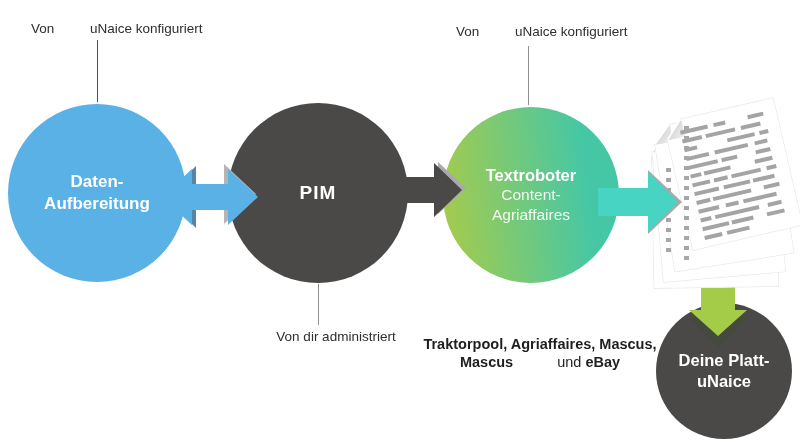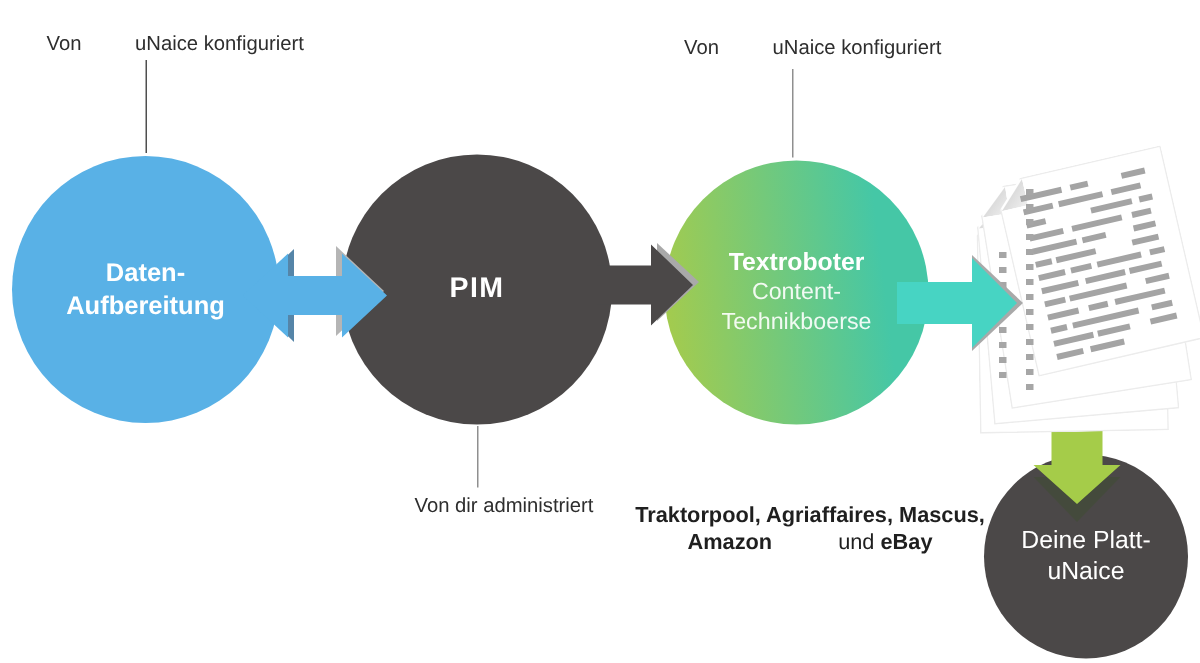--- a/index.html
+++ b/index.html
@@ -12,21 +12,21 @@
   .c-blue{left:8px;top:104px;width:178px;height:178px;background:#59b1e6;
           font-weight:bold;font-size:17px;line-height:22px;}
   .c-pim{left:228px;top:103px;width:180px;height:180px;background:#4b4848;
          font-weight:bold;font-size:19px;letter-spacing:1px;}
   .c-green{left:443px;top:107px;width:176px;height:176px;
            background:linear-gradient(83deg,#a2cb4f 6%,#45c7a6 80%);
            font-size:15.5px;line-height:19.5px;}
   .c-green .g-title{font-weight:bold;font-size:16.5px;}
   .c-green .g-sub{color:rgba(255,255,255,0.9);}
   .c-platforms{left:656px;top:303px;width:136px;height:136px;background:#4b4848;
-               font-weight:normal;font-size:16.5px;line-height:21px;z-index:1;}
+               font-weight:bold;font-size:16.5px;line-height:21px;z-index:1;}
 
   
   .note{position:absolute;font-size:13.5px;color:#2e2e2e;z-index:2;white-space:nowrap;}
   .note-left{left:31px;top:21px;}
   .note-right{left:456px;top:24px;}
   .note-pim{left:256px;top:329px;width:160px;text-align:center;}
   .squiggle{text-decoration-style:wavy;
             text-decoration-color:#e0524e;text-decoration-thickness:1px;text-underline-offset:3px;margin-left:32px;}
   .vline{position:absolute;width:1px;z-index:0;}
   .vl-left{left:97px;top:40px;height:62px;background:#4f4f4f;}
@@ -83,21 +83,21 @@
     <div>Aufbereitung</div>
   </div>
 
   <div class="circle c-pim">
     <div>PIM</div>
   </div>
 
   <div class="circle c-green">
     <div class="g-title">Textroboter</div>
     <div class="g-sub">Content-</div>
-    <div class="g-sub">Technikboerse</div>
+    <div class="g-sub">Agriaffaires</div>
   </div>
 
   <div class="circle c-platforms">
     <div>Deine Platt-</div>
     <div>uNaice</div>
   </div>
 
   <svg class="arrow" style="left:162px;top:162px;" width="96" height="70" viewBox="0 0 96 70">
     <polygon points="34,4 2,35 34,66" fill="#5585a8"></polygon>
     <polygon points="62,2 94,32 62,62" fill="#b5b5b5"></polygon>
@@ -146,16 +146,16 @@
           <div class="row"><span class="seg" style="width: 30%; margin-right: 4%;"></span><span class="seg" style="width: 24%; margin-right: 16%;"></span><span class="seg" style="width: 20%; margin-right: 0%;"></span></div>
           <div class="row"><span class="seg" style="width: 20%; margin-right: 6%;"></span><span class="seg" style="width: 26%; margin-right: 0%;"></span></div>
         </div>
     </div>
     <div class="dash-col dc1"></div>
     <div class="dash-col dc2"></div>
   </div>
 
   <div class="examples">
     <div>Traktorpool, Agriaffaires, Mascus,</div>
-    <div><span>Amazon</span> <span class="reg">und</span> <span>eBay</span></div>
+    <div><span>Mascus</span> <span class="reg">und</span> <span>eBay</span></div>
   </div>
 
 </div>
 
 </body></html>

